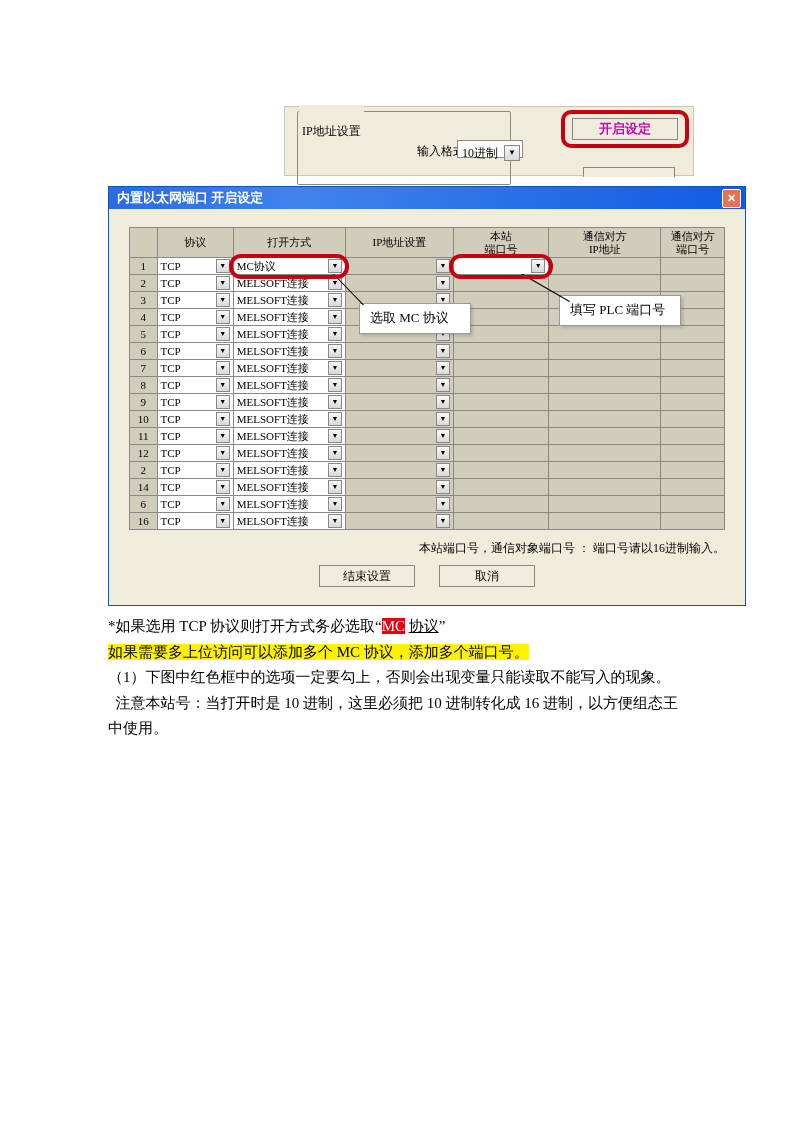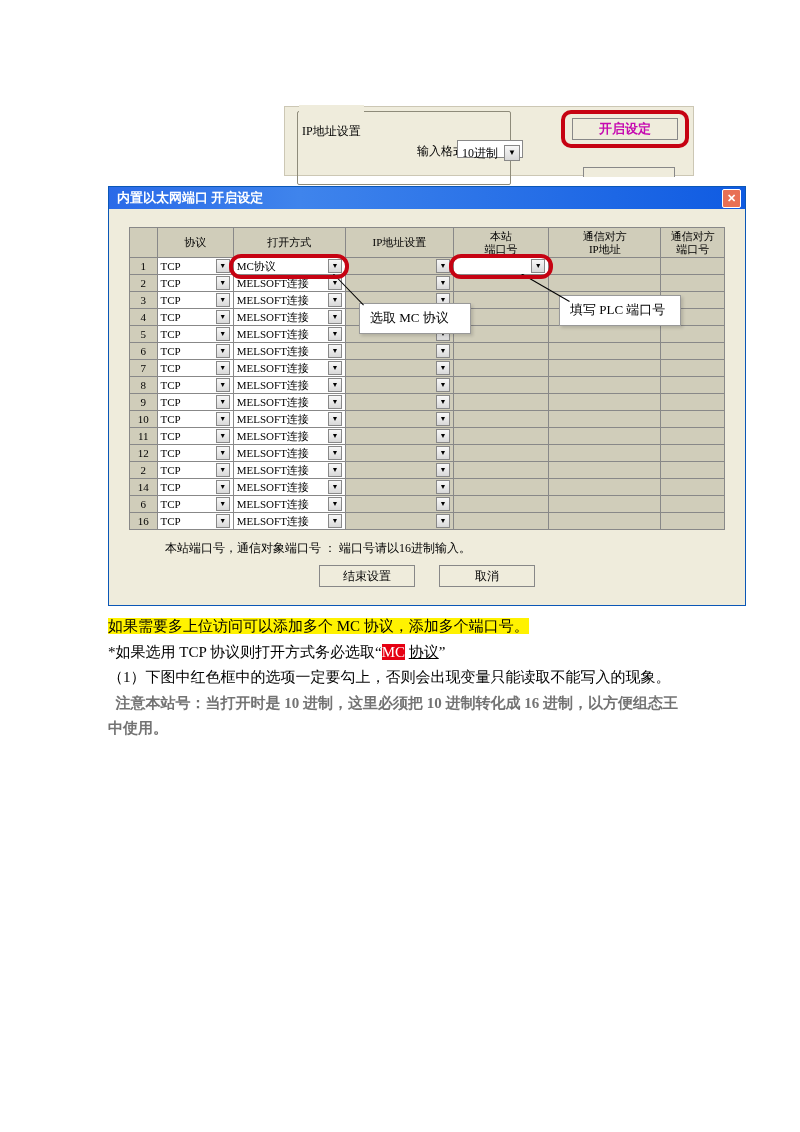--- a/index.html
+++ b/index.html
@@ -25,33 +25,33 @@
   .dlg-body { padding:18px 20px 12px 20px; font-family:"SimSun";}
   table.tbl { border-collapse:collapse; width:100%; table-layout:fixed;}
   table.tbl th, table.tbl td { border:1px solid #888; font-size:11px; vertical-align:middle;}
   table.tbl th { background:#d0cdba; font-weight:400; text-align:center; line-height:1.15; padding:2px 2px;}
   table.tbl td { background:#fff; padding:0;}
   .rownum { background:#d0cdba !important; text-align:center; font-size:11px;}
   .cell-txt { padding:1px 3px; font-size:11px; display:flex; align-items:center; justify-content:space-between; height:14px;}
   .cell-txt .dd { width:12px; height:12px; border:1px solid #888; background:linear-gradient(#f8f8f8,#d9d9d9); display:flex; align-items:center; justify-content:center; font-size:7px; line-height:7px; margin-left:auto;}
   .cell-dis { background:#d0cdba !important;}
   .hl-red { outline:4px solid #c60212; border-radius:8px; position:relative; z-index:3;margin-top:8px;}
-  .hint { font-size:12px; text-align:left; margin:10px 0 8px 36px;}
+  .hint { font-size:12px; text-align:right; margin:10px 0 8px 36px;}
   .dlg-btns { display:flex; justify-content:center; gap:24px; margin:4px 0 6px 0;}
   .dlg-btns button { width:96px; height:22px; background:#efecdc; border:1px solid #888; font-size:12px; font-family:Liberation Mono, monospace;}
 
   .callout { position:absolute; background:#fff; border:1px solid #999; padding:6px 10px; font-size:13px; box-shadow:2px 2px 3px rgba(0,0,0,.15); font-family:"SimSun"; line-height:1.3;}
   .grid-area { position:relative;}
   .dlg-body-rel { position:relative;}
   .line { position:absolute; background:#000; z-index:2;}
 
   .note-star { font-size:15px; line-height:1.7;}
   .hl-red-text { background:#e60012; color:#fff;}
   .hl-yellow { background:#fff200;}
-  .blue-text { color:#737373;font-weight:bold;}
+  .blue-text { color:#000000;}
 </style>
 </head>
 <body>
 
 <div class="page">
   <div class="content">
 
     <div class="frag1">
       <div class="fieldset"></div>
       <div class="legend">IP地址设置</div>
@@ -595,22 +595,22 @@
           <div class="hint">本站端口号，通信对象端口号 ： 端口号请以16进制输入。</div>
           <div class="dlg-btns">
             <button>结束设置</button>
             <button>取消</button>
           </div>
         </div>
       </div>
     </div>
 
     <div class="note-star">
-      <span class="hl-yellow">如果需要多上位访问可以添加多个 MC 协议，添加多个端口号。</span>
+      <span>*如果选用 TCP 协议则打开方式务必选取“</span><span class="hl-red-text">MC</span> <u><span>协议</span></u><span>”</span>
     </div>
     <div class="note-star">
-      <span>*如果选用 TCP 协议则打开方式务必选取“</span><span class="hl-red-text">MC</span> <u><span>协议</span></u><span>”</span>
+      <span class="hl-yellow">如果需要多上位访问可以添加多个 MC 协议，添加多个端口号。</span>
     </div>
     <div class="step-text">（1）下图中红色框中的选项一定要勾上，否则会出现变量只能读取不能写入的现象。</div>
     <div class="step-text blue-text" style="white-space:pre-wrap;">  注意本站号：当打开时是 10 进制，这里必须把 10 进制转化成 16 进制，以方便组态王中使用。</div>
 
   </div>
 </div>
 
 </body></html>

